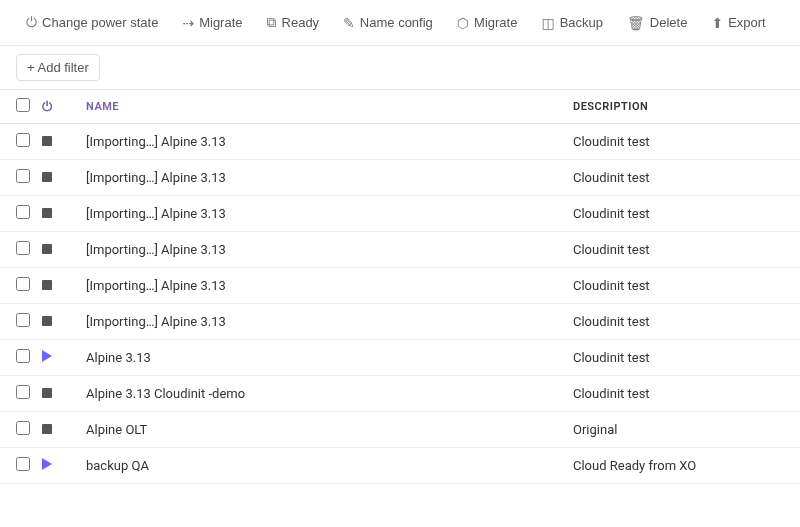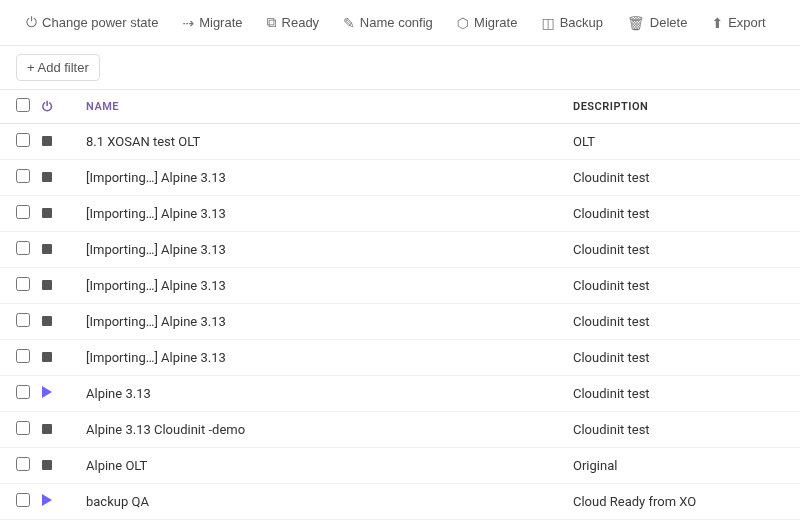--- a/index.html
+++ b/index.html
@@ -173,26 +173,20 @@
       </th>
       <th class="col-name">
         <span>Name</span>
       </th>
       <th class="col-description">
         <span>Description</span>
       </th>
     </tr>
   </thead>
   <tbody id="table-body">
-  <tr>
-        <td class="check-col"><input type="checkbox" class="checkbox" style=""></td>
-        <td class="status-col"><span class="status-square"></span></td>
-        <td class="col-name">8.1 XOSAN test OLT</td>
-        <td class="col-description">OLT</td>
-      </tr>
       <tr>
         <td class="check-col"><input type="checkbox" class="checkbox" style=""></td>
         <td class="status-col"><span class="status-square"></span></td>
         <td class="col-name">[Importing…] Alpine 3.13</td>
         <td class="col-description">Cloudinit test</td>
       </tr>
       <tr>
         <td class="check-col"><input type="checkbox" class="checkbox" style=""></td>
         <td class="status-col"><span class="status-square"></span></td>
         <td class="col-name">[Importing…] Alpine 3.13</td>

